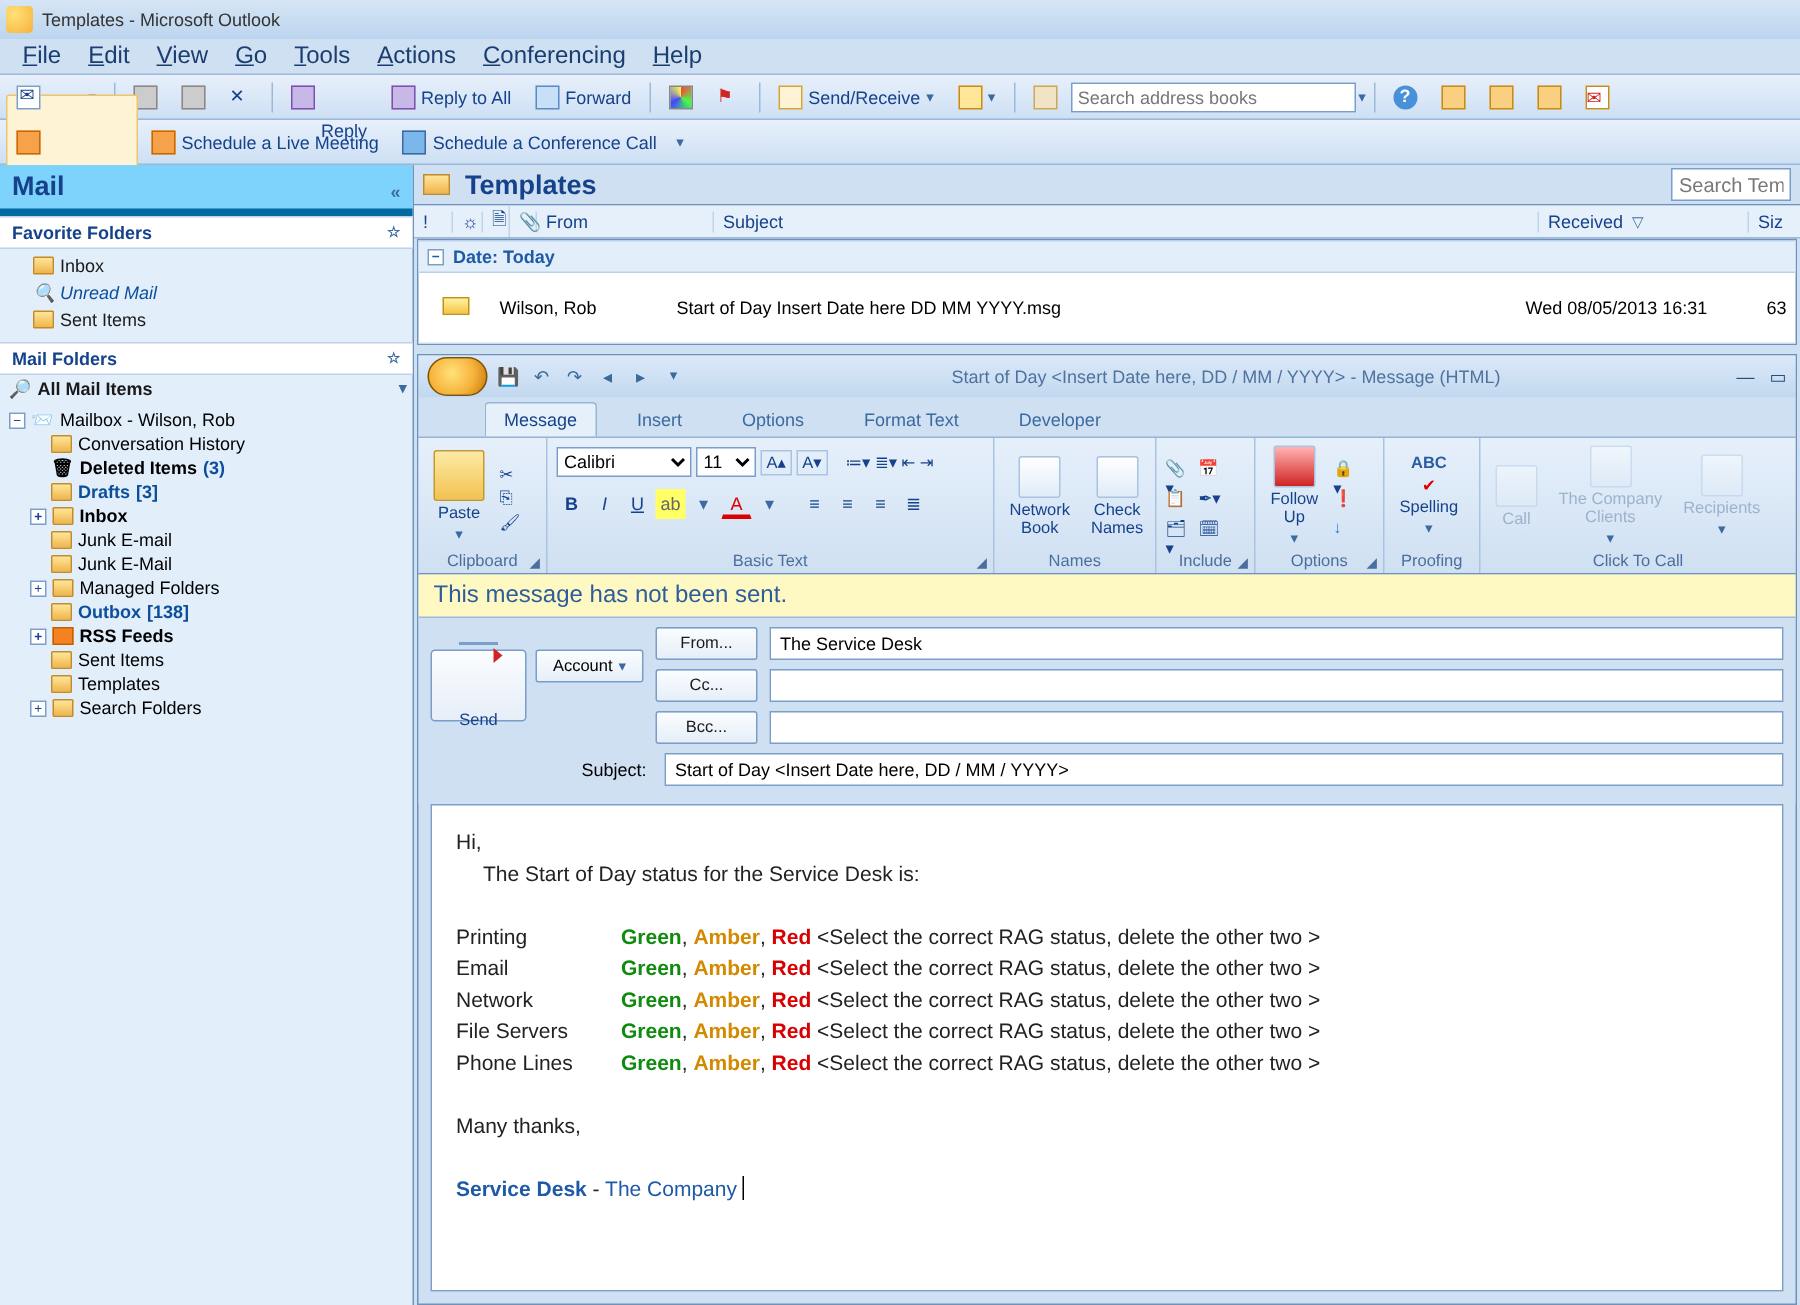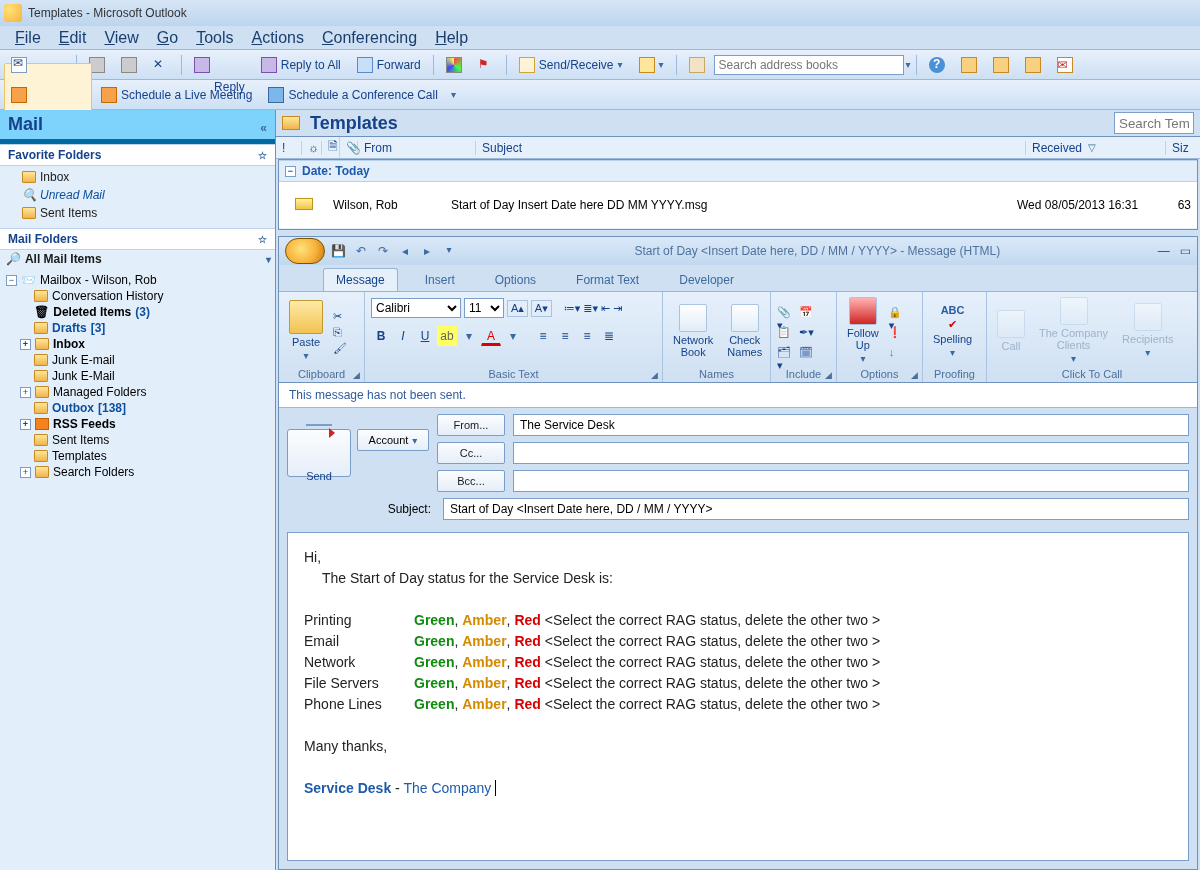--- a/index.html
+++ b/index.html
@@ -77,21 +77,21 @@
 .pastebtn .ic{ width:34px; height:34px; background:linear-gradient(#fdeaa6,#f2c251); border:1px solid #c49a2e;}
 .smallcol{ display:flex; flex-direction:column; gap:2px; padding-top:4px;}
 .smallcol span{ width:16px; height:14px; display:block;}
 .font-row select, .font-row .szbox{ border:1px solid #7a9ec8; background:#fff; height:20px; font-size:12px;}
 .font-row { display:flex; gap:3px; align-items:center; }
 .fmtbtns{ display:flex; gap:2px; margin-top:4px;}
 .fmtbtns span{ width:20px; height:20px; border:1px solid transparent; text-align:center; line-height:18px; font-size:12px;}
 .dim{ color:#9db3cd !important;}
 .dim .ic{ opacity:0.4;}
 
-.notice{ background:#ffffff; border-bottom:1px solid #9cb9d9; color:#2f5c9c; padding:5px 10px; font-size:12px;}
+.notice{ background:#fef9c3; border-bottom:1px solid #9cb9d9; color:#2f5c9c; padding:5px 10px; font-size:16px;}
 
 .fields{ padding:6px 8px; background:#cfe0f2;}
 .frow{ display:flex; align-items:center; gap:8px; margin-bottom:6px;}
 .sendbox{ width:64px; height:48px; border:1px solid #7a9ec8; background:linear-gradient(#fbfdff,#e6eef8); display:flex; flex-direction:column; align-items:center; justify-content:center; font-size:11px; color:#15428b; border-radius:3px;}
 .sendbox .env{ width:26px; height:16px; background:linear-gradient(#fff,#e6eef8); border:1px solid #7a9ec8; position:relative;}
 .sendbox .env::after{ content:""; position:absolute; right:-4px; top:3px; width:0;height:0; border-top:5px solid transparent; border-bottom:5px solid transparent; border-left:6px solid #d02424;}
 .lblbtn{ width:68px; height:22px; border:1px solid #7a9ec8; background:linear-gradient(#fbfdff,#e6eef8); text-align:center; line-height:20px; font-size:11px; border-radius:2px; color:#1a1a1a; cursor:default;}
 .fieldinput{ flex:1; height:22px; border:1px solid #7a9ec8; background:#fff; padding:0 6px; font-size:12px;}
 .acct{ width:72px; height:22px; border:1px solid #7a9ec8; background:linear-gradient(#fbfdff,#e6eef8); border-radius:2px; font-size:11px; display:flex; align-items:center; justify-content:center; gap:4px;}
 

